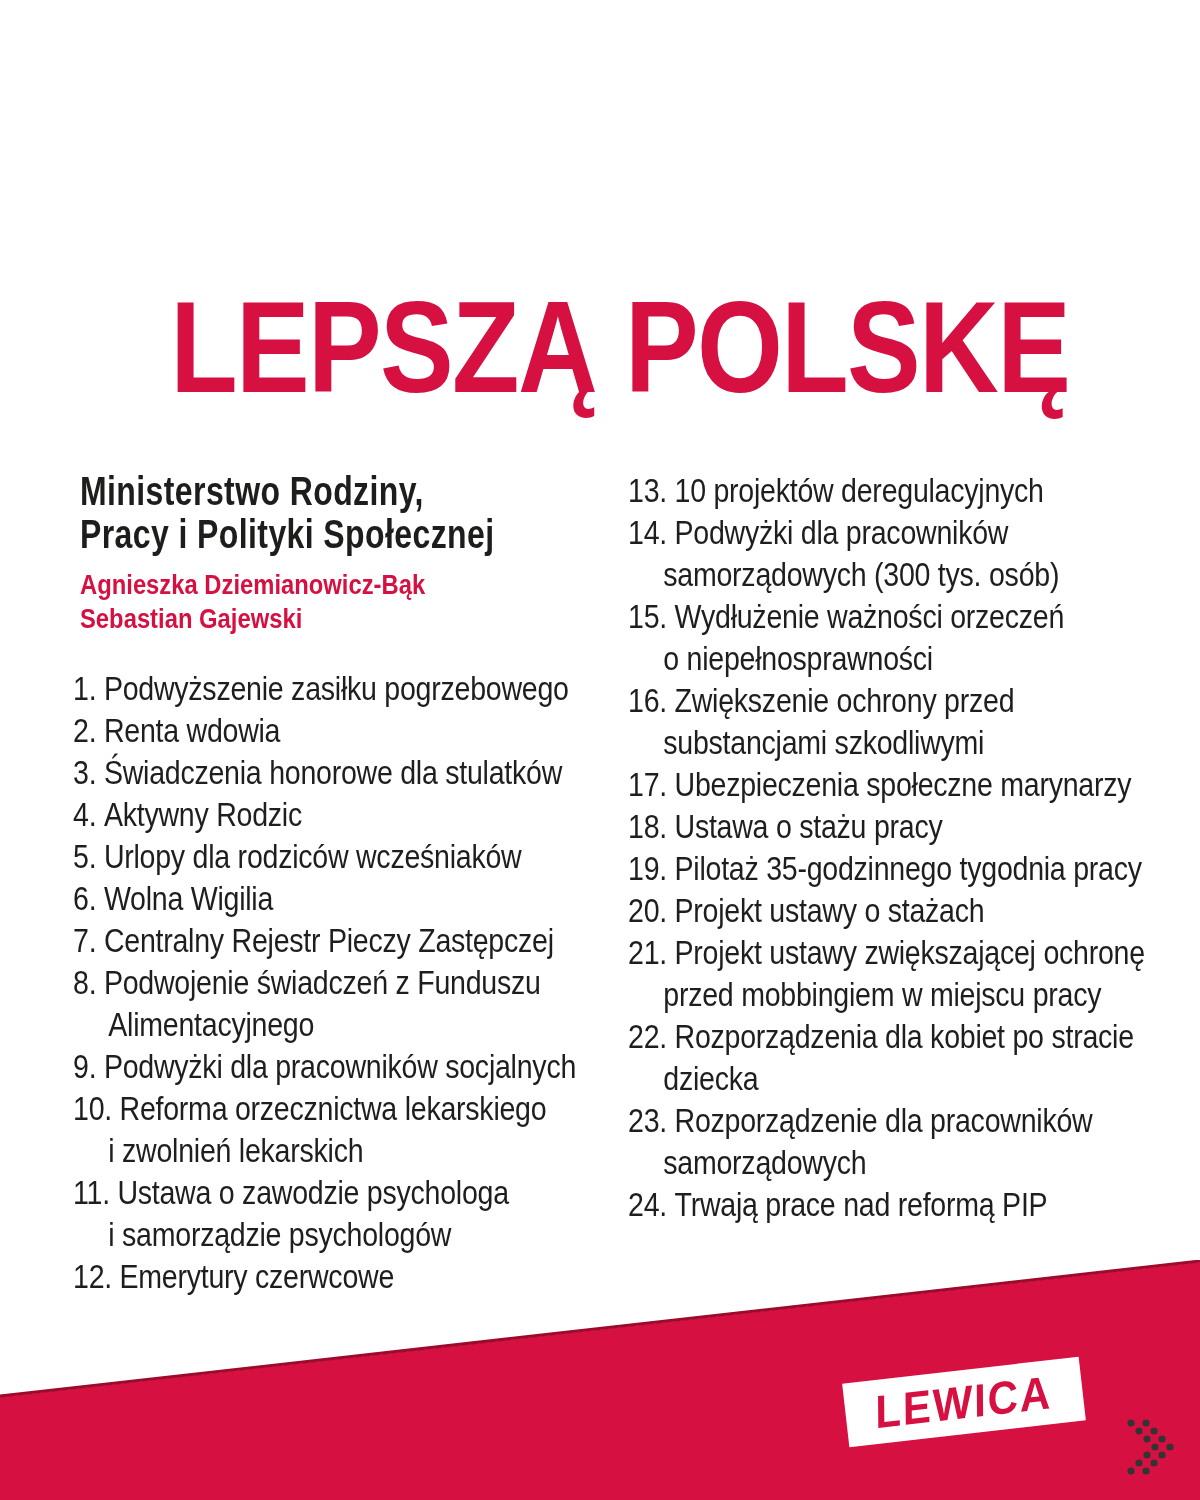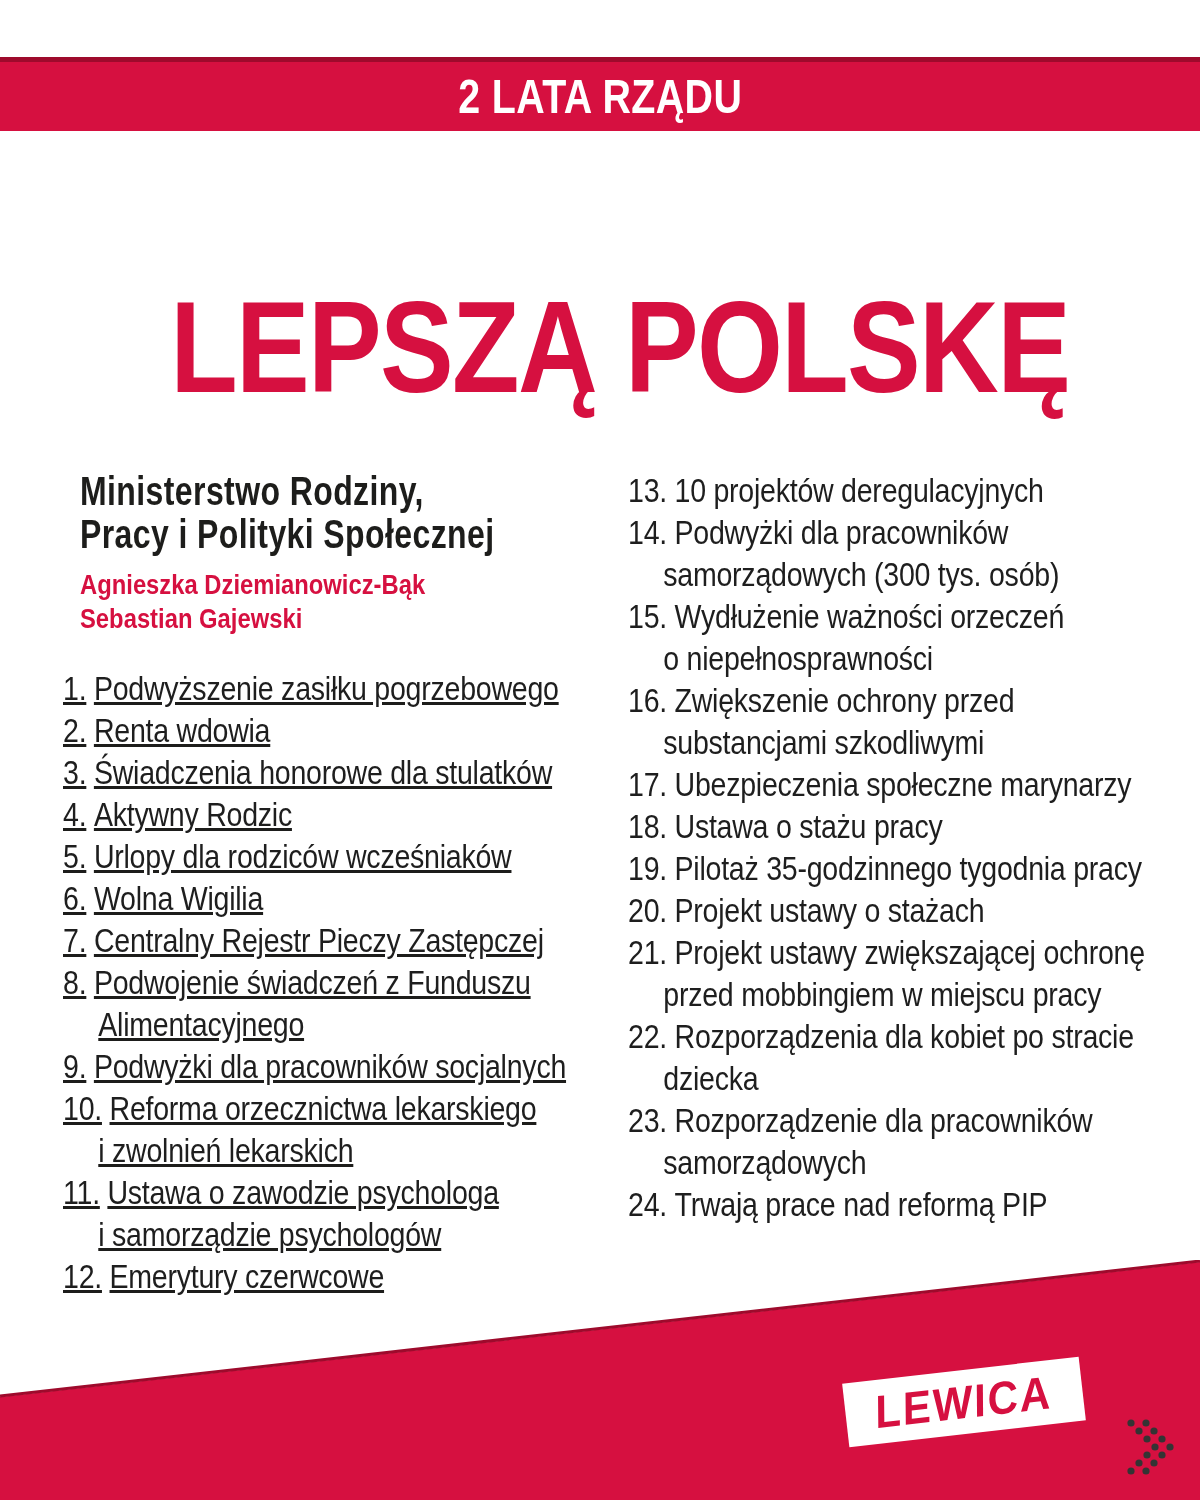--- a/index.html
+++ b/index.html
@@ -41,21 +41,21 @@
     transform:scaleX(0.80); transform-origin:0 0;
   }
   .authors {
     position:absolute; left:80px; top:568px;
     color:var(--red); font-weight:bold; font-size:28px; line-height:34px;
     white-space:nowrap; transform:scaleX(0.85); transform-origin:0 0;
   }
 
   
   .list { position:absolute; }
-  .list-left  { left:63px;  top:667px;text-decoration:underline; }
+  .list-left  { left:73px;  top:667px; }
   .list-right { left:628px; top:469px; }
   .list-line {
     height:42px; line-height:42px; font-size:34px; letter-spacing:-0.3px;
     color:#1e1e1e; white-space:nowrap;
     transform:scaleX(0.84); transform-origin:0 50%;
   }
   .list-line .num { margin-right:9px; }
   .list-line.cont { padding-left:42px; }
 
   
@@ -75,23 +75,20 @@
   }
 
   .dots-svg { position:absolute; left:1123px; top:1416px; width:56px; height:60px; }
   .dots-svg circle { fill:var(--dots); }
 </style>
 </head>
 <body>
 
 <div class="poster">
 
-  <div class="band">
-    <div class="band-text">2 LATA RZĄDU</div>
-  </div>
 
   <div class="title-line title-line-2">
     <span>LEPSZĄ POLSKĘ</span>
   </div>
 
   <div class="ministry">
     <div>Ministerstwo Rodziny,</div>
     <div>Pracy i Polityki Społecznej</div>
   </div>
 

